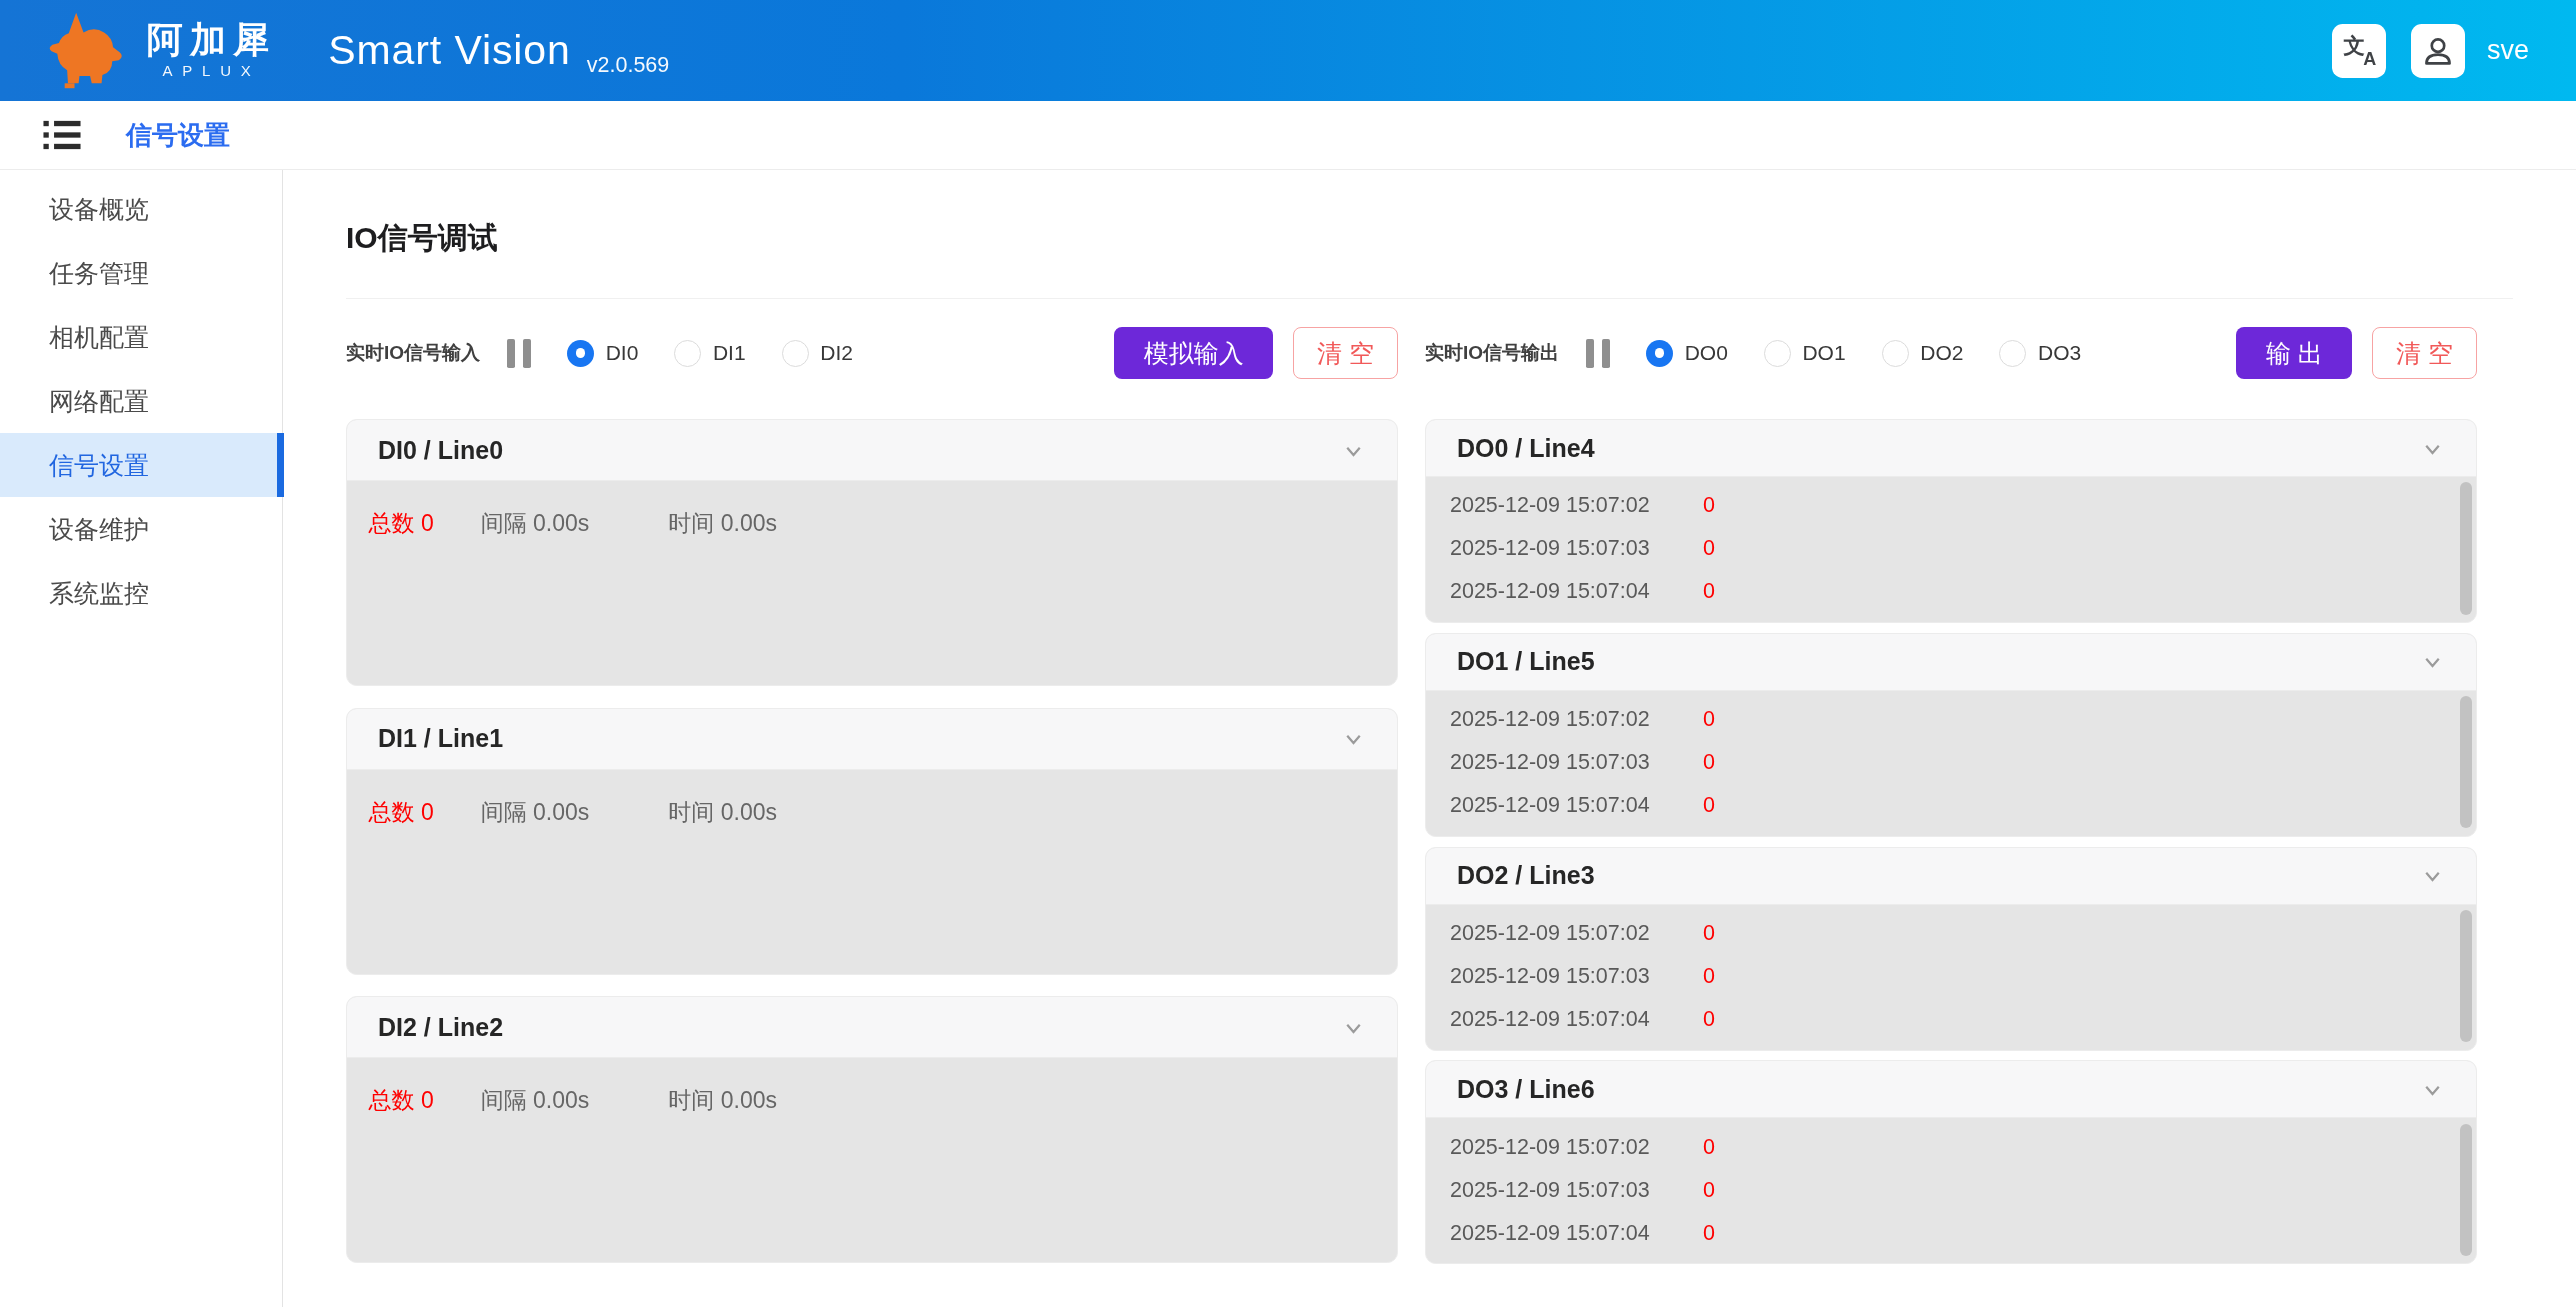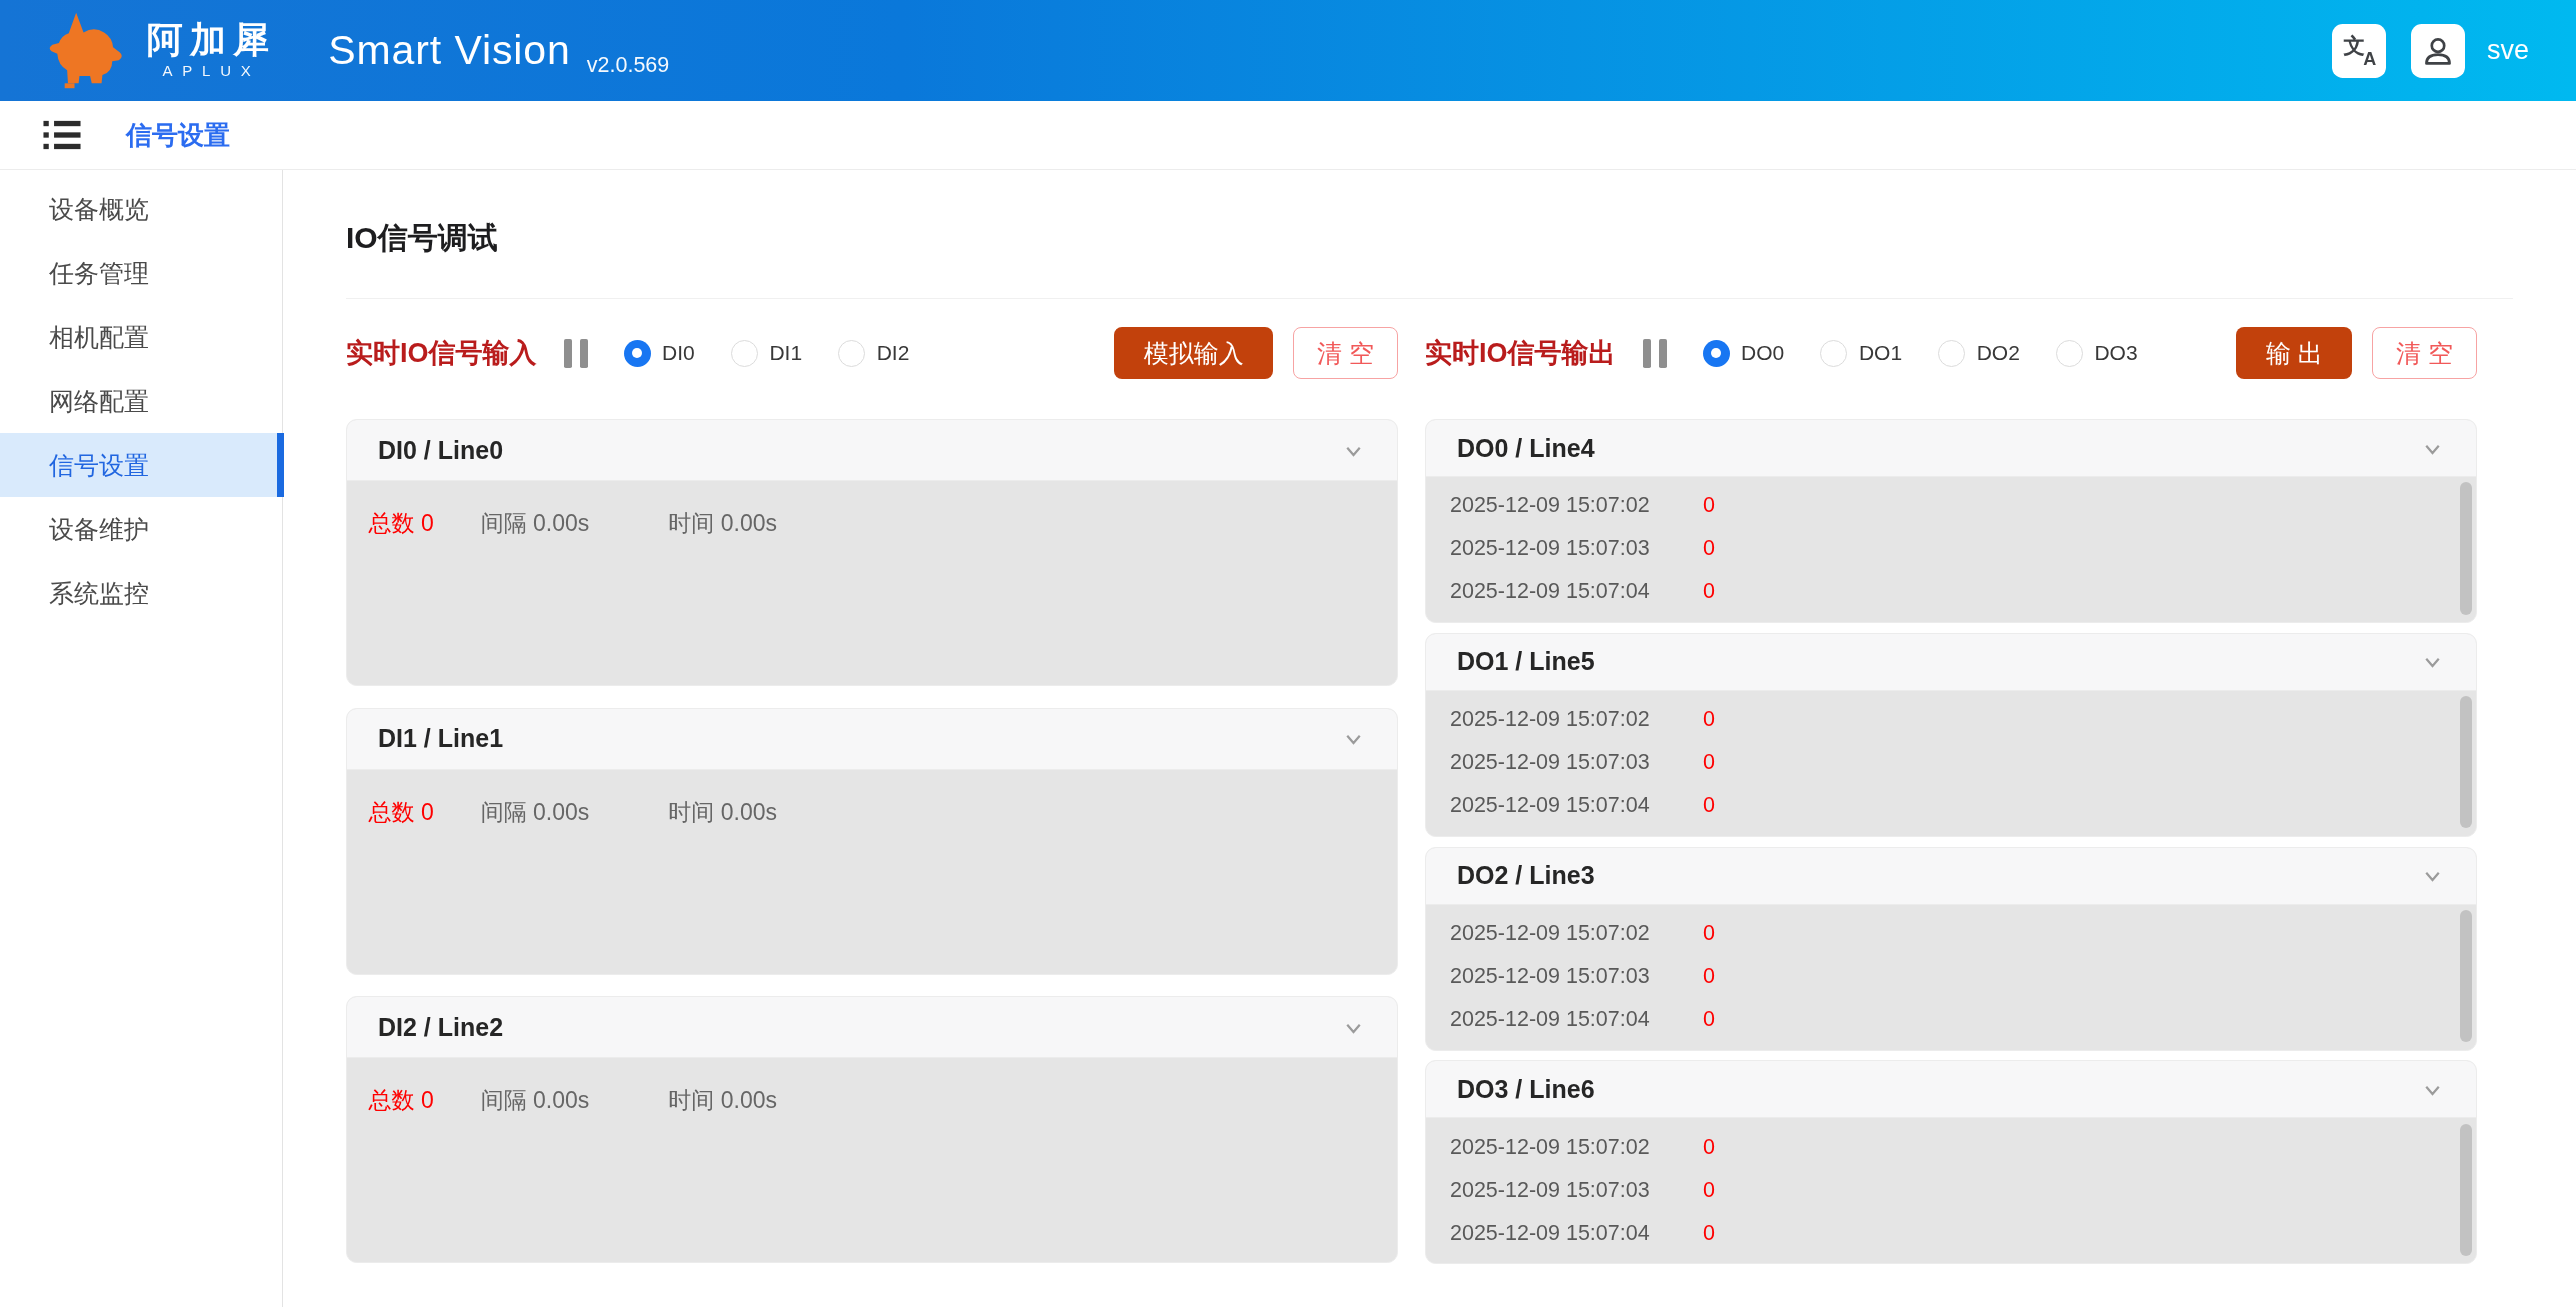--- a/index.html
+++ b/index.html
@@ -36,35 +36,35 @@
   .side-item.active::after { content:""; position:absolute; right:-1.8px; top:0; bottom:0;
     width:7.2px; background:#1a6ae0; }
 
   .content { flex:1; padding:0 63px; }
   .page-title { margin-top:48px; font-size:30px; font-weight:700; color:#1d1d1f; }
   .title-divider { margin-top:39px; border-bottom:1.8px solid #f0f0f0; }
 
   
   .controls-row { margin-top:27px; display:flex; gap:27px; }
   .controls-half { width:1052px; display:flex; align-items:center; height:54px; }
-  .section-label { font-size:27px; font-weight:700; color:#b91c1c; white-space:nowrap; }
+  .section-label { font-size:19px; font-weight:700; color:#404040; white-space:nowrap; }
   .pause-icon { display:flex; gap:8px; margin-left:27px; cursor:pointer; }
   .pause-icon i { display:block; width:8px; height:29px; background:#8f8f8f; border-radius:1.8px; }
   .radio-group { display:flex; align-items:center; margin-left:36px; cursor:pointer; }
   .radio-group:first-of-type { margin-left:34px; }
   .radio { width:27px; height:27px; border-radius:50%; background:#fff;
     border:1.8px solid #dcdcdc; position:relative; flex:0 0 auto; }
   .radio.checked { border:none; background:#1876f2; }
   .radio.checked::after { content:""; position:absolute; left:50%; top:50%; width:9.8px; height:9.8px;
     margin:-4.9px 0 0 -4.9px; border-radius:50%; background:#fff; }
   .radio-label { margin-left:11.6px; font-size:21px; color:#383838; }
   .btns { margin-left:auto; display:flex; align-items:center; }
   .btn { height:52px; border-radius:8px; font-size:25px; cursor:pointer;
     font-family:"Liberation Sans", sans-serif; }
-  .btn-primary { background:#c2410c; color:#fff; border:none; padding:0 29.5px; }
+  .btn-primary { background:#6d28d9; color:#fff; border:none; padding:0 29.5px; }
   .btn-danger { background:#fff; color:#f15959; border:1.8px solid #f7a3a3; padding:0 23px; margin-left:19.7px; }
 
   
   .panels-row { margin-top:39px; display:flex; gap:27px; align-items:flex-start; }
   .col { width:1052px; display:flex; flex-direction:column; }
   .col-left { gap:21.5px; }
   .col-right { gap:9.8px; }
   .panel { border:1.8px solid #ececec; border-radius:10.7px; background:#e5e5e5; overflow:hidden; }
   .di-panel { height:267px; }
   .do-panel { height:204px; }

